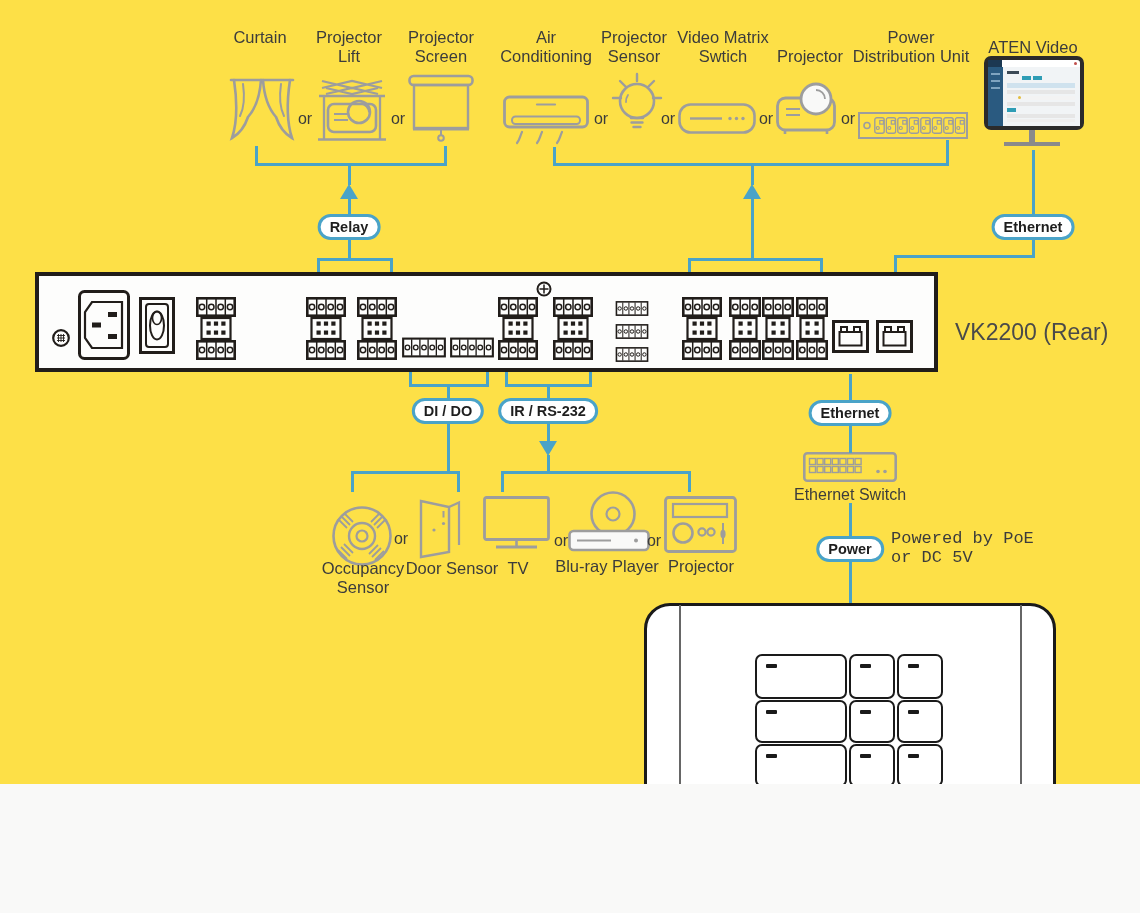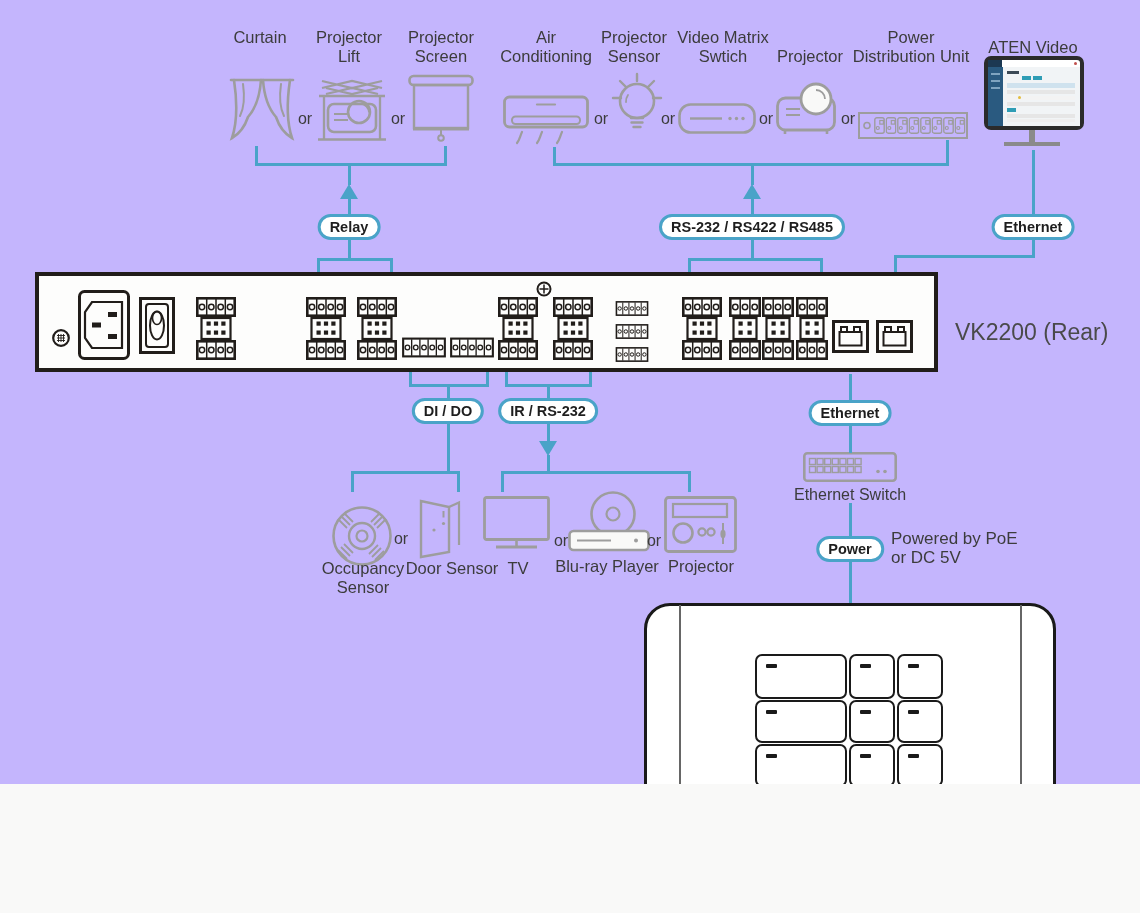--- a/index.html
+++ b/index.html
@@ -1,21 +1,21 @@
 <!DOCTYPE html>
 <html style="--line-blue: #4AA3C8; --icon-gray: #9D9D9D; --panel-black: #211D1A; --text-dark: #3C3C3C; --keypad-black: #1A1A1A;"><head>
 <meta charset="utf-8">
 <style>
   :root{
     --line-blue:#4AA3C8; --icon-gray:#9D9D9D; --panel-black:#211D1A;
     --text-dark:#3C3C3C; --keypad-black:#1A1A1A;
   }
   html,body{margin:0;padding:0;}
   body{background:#f9f9f8;font-family:"Liberation Sans",sans-serif;}
-  #canvas{position:relative;width:1140px;height:784px;background:#c4b5fd;overflow:hidden;}
+  #canvas{position:relative;width:1140px;height:784px;background:#fde047;overflow:hidden;}
   .abs{position:absolute;}
   .lbl{position:absolute;transform:translateX(-50%);text-align:center;font-size:16.5px;
        line-height:19px;color:var(--text-dark);white-space:nowrap;}
   .or{position:absolute;transform:translateX(-50%);font-size:16px;color:var(--text-dark);}
   .bl{position:absolute;background:var(--line-blue);z-index:2;}
   .arrow-up{position:absolute;width:0;height:0;border-left:9px solid transparent;
     border-right:9px solid transparent;border-bottom:15px solid var(--line-blue);z-index:2;}
   .arrow-down{position:absolute;width:0;height:0;border-left:9px solid transparent;
     border-right:9px solid transparent;border-top:15px solid var(--line-blue);z-index:2;}
   .pill{position:absolute;transform:translateX(-50%);border:3px solid var(--line-blue);
@@ -31,21 +31,21 @@
   .monitor .abs{position:absolute;}
   .plate{position:absolute;left:644px;top:603px;width:412px;height:238px;box-sizing:border-box;
     border:3.5px solid var(--keypad-black);border-radius:26px;background:#fff;z-index:3;}
   .plate-line{position:absolute;width:2px;background:#666;z-index:4;}
   .kbtn{position:absolute;box-sizing:border-box;border:2.5px solid var(--keypad-black);
     border-radius:7px;background:#fff;z-index:5;}
   .kbtn::before{content:"";position:absolute;left:9px;top:8px;width:11px;height:4px;
     border-radius:1px;background:var(--keypad-black);}
   .keypad-label{position:absolute;left:850px;top:861px;transform:translateX(-50%);
     font-size:27px;color:#595959;}
-  .pnote{position:absolute;left:891px;top:529px;font-size:17px;line-height:19px;color:var(--text-dark);}
+  .pnote{position:absolute;left:891px;top:529px;font-size:17px;line-height:19px;color:var(--text-dark);font-family:Liberation Mono, monospace;}
   svg{display:block;}
 </style>
 </head>
 <body>
 
 <svg width="0" height="0" style="position:absolute">
   <defs>
     <symbol id="tb4" viewBox="0 0 40 63">
       <g fill="none" stroke="currentColor">
         <rect x="1.3" y="1.3" width="37.4" height="17.4" stroke-width="2.6"></rect>
@@ -361,21 +361,20 @@
       <use href="#tb3"></use>
     </svg>
   <svg class="kicon" style="left:832px;top:320px" width="37" height="33">
       <use href="#rj45"></use>
     </svg>
   <svg class="kicon" style="left:876px;top:320px" width="37" height="33">
       <use href="#rj45"></use>
     </svg>
 
   <div class="pill" style="left:349px;top:214px">Relay</div>
-  <div class="pill" style="left:752px;top:214px">RS-232 / RS422 / RS485</div>
   <div class="pill" style="left:1033px;top:214px">Ethernet</div>
   <div class="pill" style="left:448px;top:398px">DI / DO</div>
   <div class="pill" style="left:548px;top:398px">IR / RS-232</div>
   <div class="pill" style="left:850px;top:400px">Ethernet</div>
   <div class="pill" style="left:850px;top:536px">Power</div>
 
   <svg class="gicon" style="left:331px;top:505px" width="62" height="62" viewBox="0 0 62 62">
     <g fill="none" stroke="currentColor">
       <circle cx="31" cy="31" r="28.5" stroke-width="2.6"></circle>
       <circle cx="31" cy="31" r="13" stroke-width="2.4"></circle>

